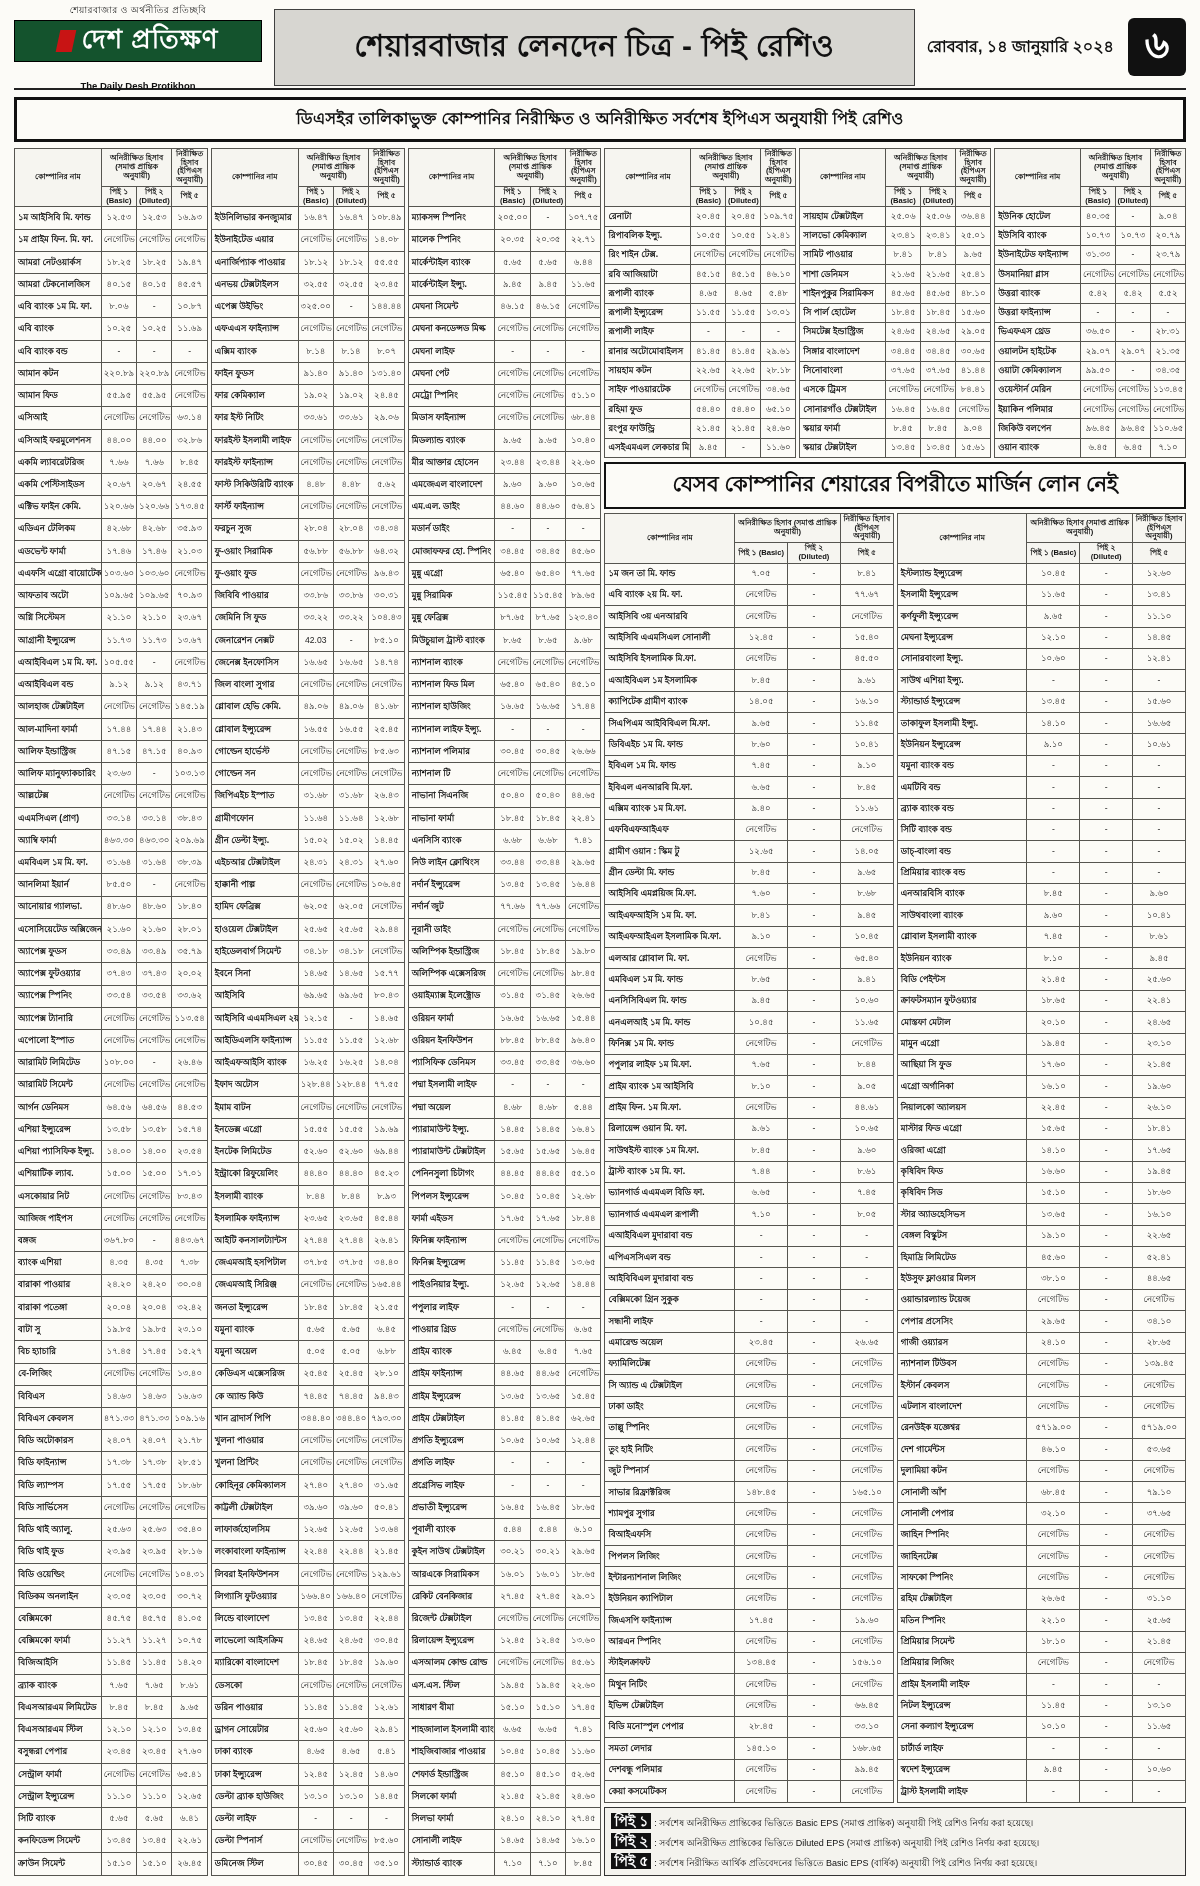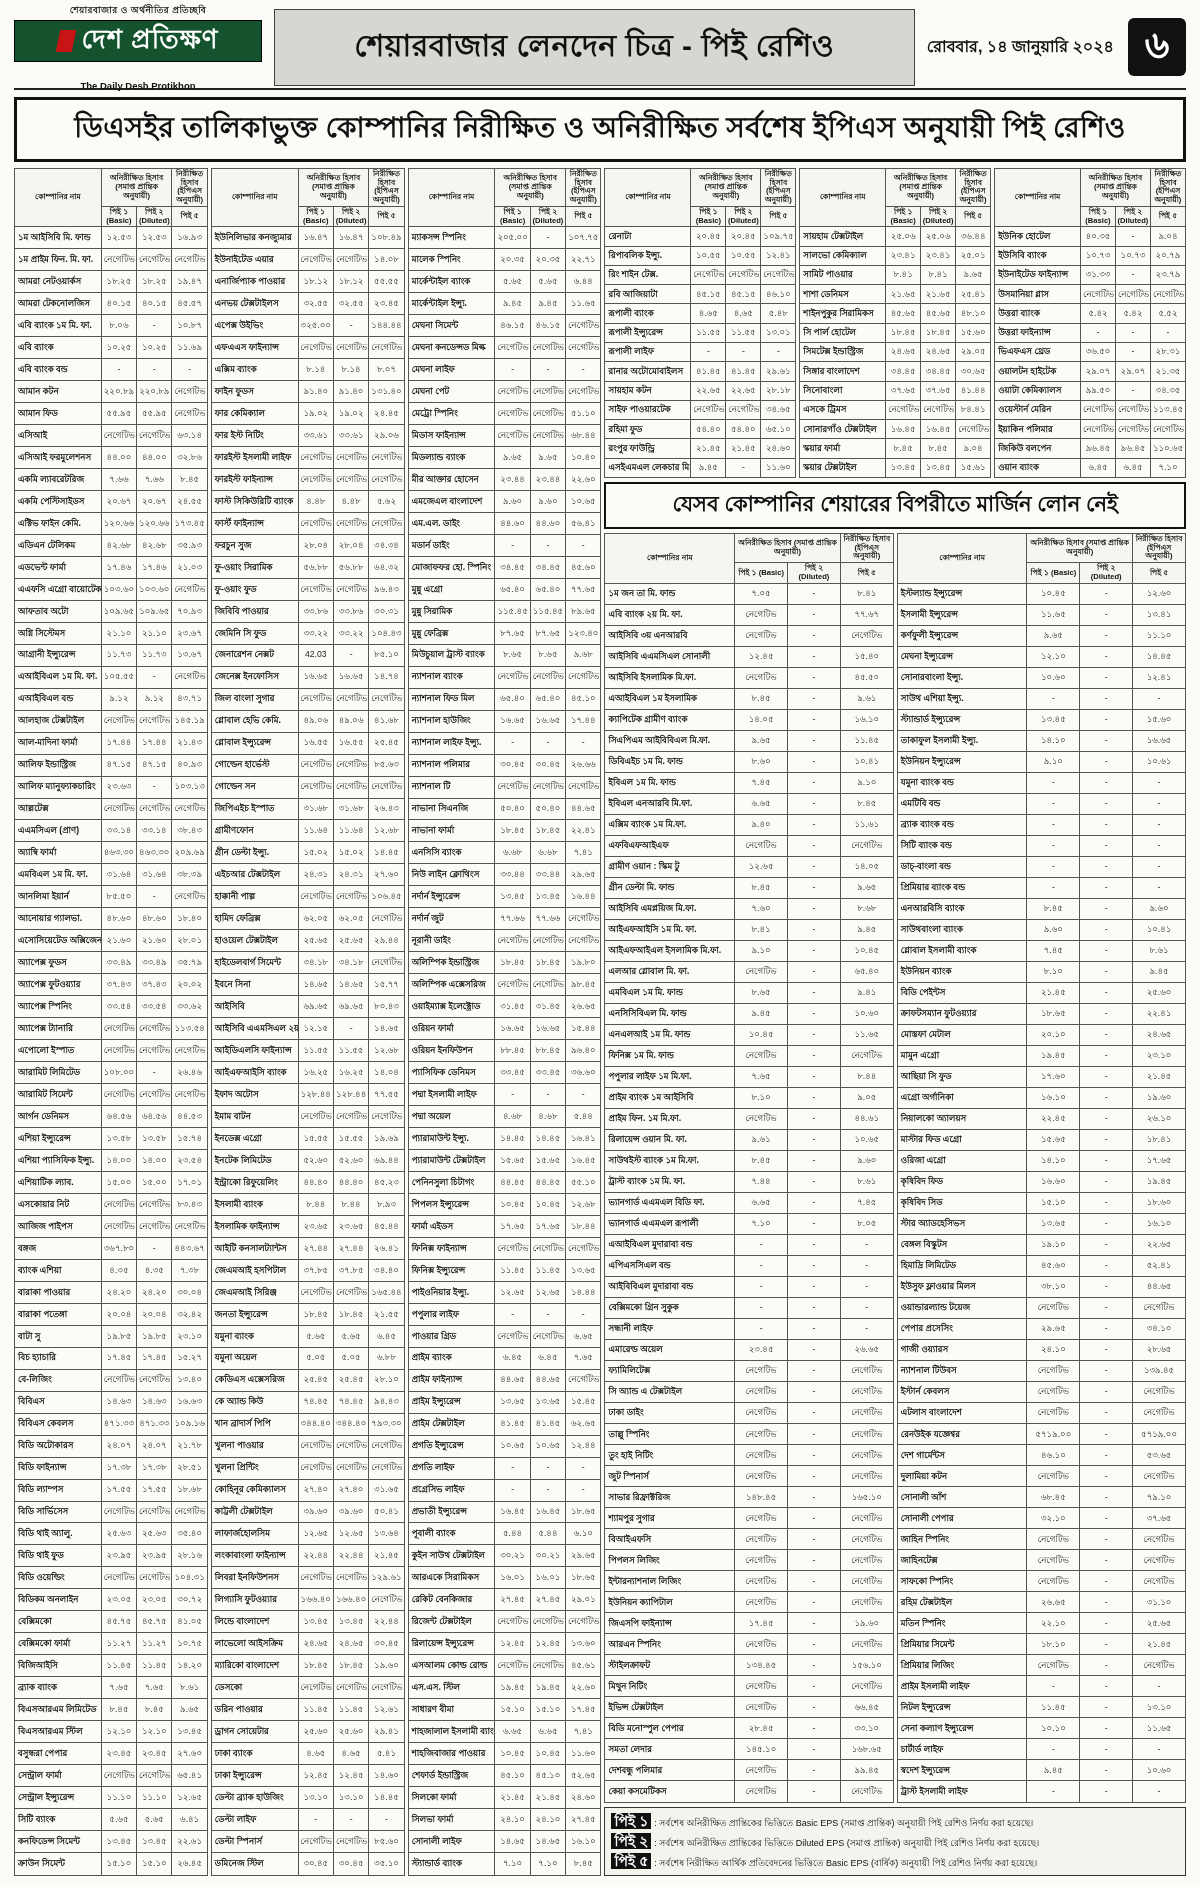--- a/index.html
+++ b/index.html
@@ -3,34 +3,34 @@
 <meta charset="utf-8">
 <style>
   html,body{margin:0;padding:0;background:#e6e5e1;}
   body{font-family:"Liberation Sans","DejaVu Sans",sans-serif;color:#111;}
   .page{width:1200px;height:1886px;margin:0 auto;background:#fcfbf7;box-sizing:border-box;
         padding:12px 14px 10px;display:flex;flex-direction:column;}
   
   .masthead{display:flex;align-items:center;gap:12px;border-bottom:2px solid #222;
             padding-bottom:6px;height:78px;box-sizing:border-box;}
   .logo-block{width:248px;flex:0 0 auto;text-align:center;}
-  .tagline{font-size:9px;letter-spacing:.5px;margin-bottom:2px;color:#222;font-weight:bold;}
+  .tagline{font-size:9px;letter-spacing:.5px;margin-bottom:2px;color:#222;}
   .logo{background:#14532d;color:#fff;display:flex;align-items:center;justify-content:center;
         gap:8px;height:40px;border:1px solid #000;}
   .logo-mark{width:16px;height:22px;background:#c81414;transform:skewX(-12deg);display:inline-block;}
   .logo-text{font-size:26px;font-weight:bold;letter-spacing:1px;}
   .logo-sub{font-size:9.5px;font-weight:bold;margin-top:18px;color:#111;}
   .headline-box{flex:1;background:#d7d6d1;border:1px solid #404040;text-align:center;
                 font-size:30px;font-weight:bold;padding:12px 6px;letter-spacing:.5px;}
   .date-block{flex:0 0 auto;font-size:16px;font-weight:bold;text-align:right;padding-right:2px;}
   .pagenum{flex:0 0 auto;background:#111;color:#fff;font-size:38px;font-weight:bold;
            width:58px;height:58px;display:flex;align-items:center;justify-content:center;
            border-radius:6px;}
   
-  .main-title{border:3px solid #111;margin:7px 0 6px;font-size:28px;font-weight:bold;
+  .main-title{border:3px solid #111;margin:7px 0 6px;font-size:16px;font-weight:bold;
               text-align:center;padding:6px 8px;letter-spacing:.3px;}
   
   .content{flex:1;display:flex;gap:3px;min-height:0;}
   .col{flex:1;min-width:0;height:100%;}
   .right-block{flex:3;display:flex;flex-direction:column;gap:4px;min-width:0;height:100%;}
   .short-row{height:310px;display:flex;gap:3px;}
   .short-row .col{height:100%;}
   .margin-section{flex:1;display:flex;flex-direction:column;min-height:0;}
   .margin-title{border:2px solid #111;font-size:21px;font-weight:bold;text-align:center;
                 padding:4px 6px;margin:0 0 4px;}

